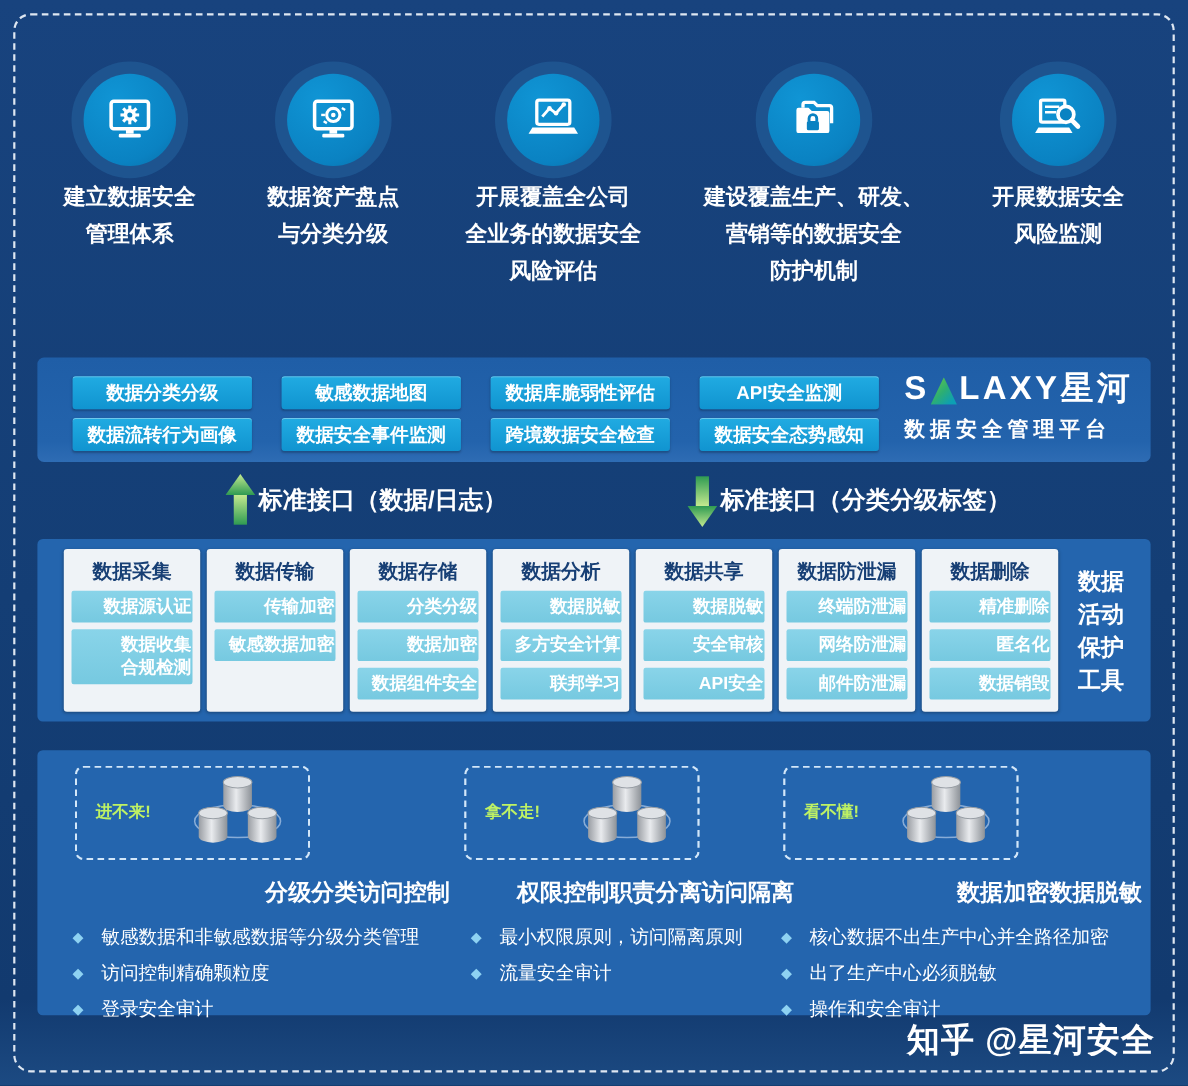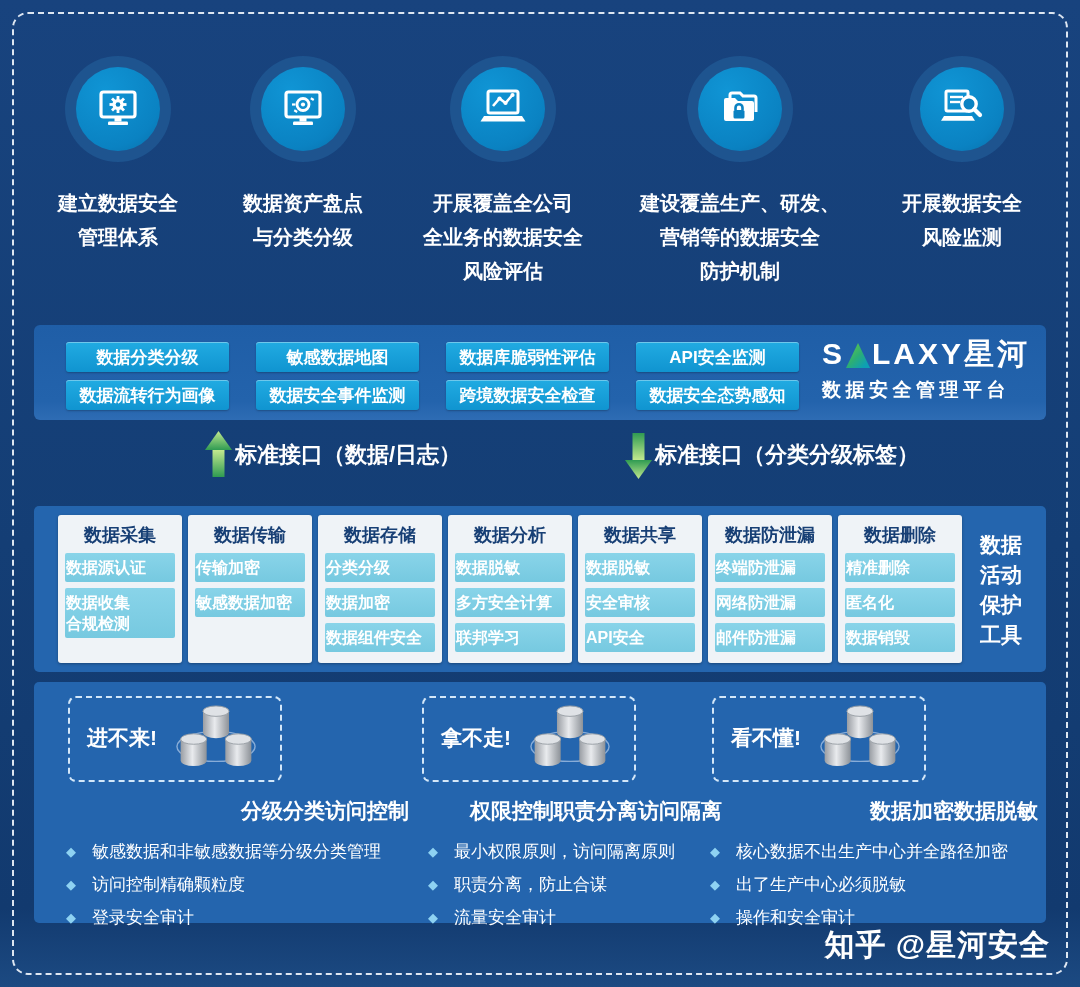--- a/index.html
+++ b/index.html
@@ -19,21 +19,21 @@
     width:106px; height:106px; margin:0 auto; border-radius:50%;
     background:#1e548f; display:flex; align-items:center; justify-content:center;
   }
   .circle {
     width:84px; height:84px; border-radius:50%;
     background:radial-gradient(circle at 35% 28%, #1095d5 0%, #0a82c2 70%, #086ea8 100%);
     display:flex; align-items:center; justify-content:center;
   }
   .circle svg { width:48px; height:48px; }
   .goal-label {
-    margin-top:24px; color:#fff; font-size:20px; font-weight:bold;
+    color:#fff; font-size:20px; font-weight:bold;
     line-height:34px; white-space:pre-line;
   }
   
   .platform-bar {
     position:absolute; left:34px; top:325px; width:1012px; height:95px;
     background:linear-gradient(180deg,#1f5ea7 0%,#2363ac 80%,#2e6cb4 100%);
     border-radius:6px;
   }
   .btn-grid {
     position:absolute; left:32px; top:17px;
@@ -62,33 +62,33 @@
   }
   
   .iface { position:absolute; top:431px; display:flex; align-items:center; gap:3px; }
   .iface span { color:#fff; font-size:22px; font-weight:bold; }
   .iface svg { width:27px; height:48px; }
   .iface-up { left:205px; }
   .iface-down { left:625px; }
   
   .lifecycle {
     position:absolute; left:34px; top:490px; width:1012px; height:166px;
-    background:#2465ae; border-radius:5px;margin-top:16px;
+    background:#2465ae; border-radius:5px;
   }
   .cards { position:absolute; left:24px; top:9px; display:flex; gap:6px; }
   .card {
     width:124px; height:148px; background:#eff3f7; border-radius:3px;
     padding:6px 4px; box-shadow:0 1px 3px rgba(0,0,0,.3);
   }
   .card-title {
     text-align:center; color:#173f75; font-size:18px; font-weight:bold; margin:2px 0 6px;
   }
   .chip {
     background:linear-gradient(180deg,#89d4e9,#76c9e0); border-radius:2px;
-    color:#fff; font-size:16px; font-weight:bold; text-align:left;
+    color:#fff; font-size:16px; font-weight:bold; text-align:right;
     padding:4px 1px; margin:6px 3px 0; line-height:21px; white-space:pre-line;
   }
   .side-label {
     position:absolute; right:24px; top:24px; color:#fff; font-size:21px;
     font-weight:bold; line-height:30px; white-space:pre-line; text-align:center;
   }
   
   .principles {
     position:absolute; left:34px; top:682px; width:1012px; height:241px;
     background:#2465ae; border-radius:5px;
@@ -98,21 +98,21 @@
   .g2 { left:388px; width:300px; }
   .g3 { left:674px; width:330px; }
   .tagbox {
     position:relative; width:214px; height:86px;
     border:2px dashed #d3e7f9; border-radius:8px;
   }
   .g1 .tagbox { margin-left:4px; }
   .g3 .tagbox { margin-left:4px; }
   .tag {
     position:absolute; left:17px; top:50%; transform:translateY(-54%);
-    color:#ffffff; font-size:21px; font-weight:bold;
+    color:#bef264; font-size:15px; font-weight:bold;
   }
   .cluster { position:absolute; right:8px; top:2px; width:112px; height:80px; }
   .g-title { margin-top:15px; color:#fff; font-size:21px; font-weight:bold;text-align:right; }
   .g1 .g-title { margin-left:40px; }
   .g2 .g-title { margin-left:0; }
   .g3 .g-title { margin-left:39px; }
   .bullets { list-style:none; margin-top:10px; }
   .bullets li {
     position:relative; color:#fff; font-size:17px; line-height:33px;
     padding-left:28px; white-space:nowrap;
@@ -388,21 +388,20 @@
           </g>
           <g transform="translate(79,42)">
             <path d="M-14,0 v23 a14,6 0 0 0 28,0 v-23" fill="url(#cylGrad)"></path>
             <ellipse cx="0" cy="0" rx="14" ry="5.6" fill="#dfe2e6" stroke="#989ea5" stroke-width="1"></ellipse>
           </g>
         </svg>
       </div>
       <div class="g-title">权限控制职责分离访问隔离</div>
       <ul class="bullets">
         <li>最小权限原则，访问隔离原则</li>
-        <li>职责分离，防止合谋</li>
         <li>流量安全审计</li>
       </ul>
     </div>
 
     <div class="group g3">
       <div class="tagbox">
         <span class="tag">看不懂!</span>
         <svg class="cluster" viewBox="0 0 110 86">
           <ellipse cx="55" cy="50" rx="42" ry="16" fill="none" stroke="#a9c4e4" stroke-width="1.5" opacity=".75"></ellipse>
           <g transform="translate(55,12)">

